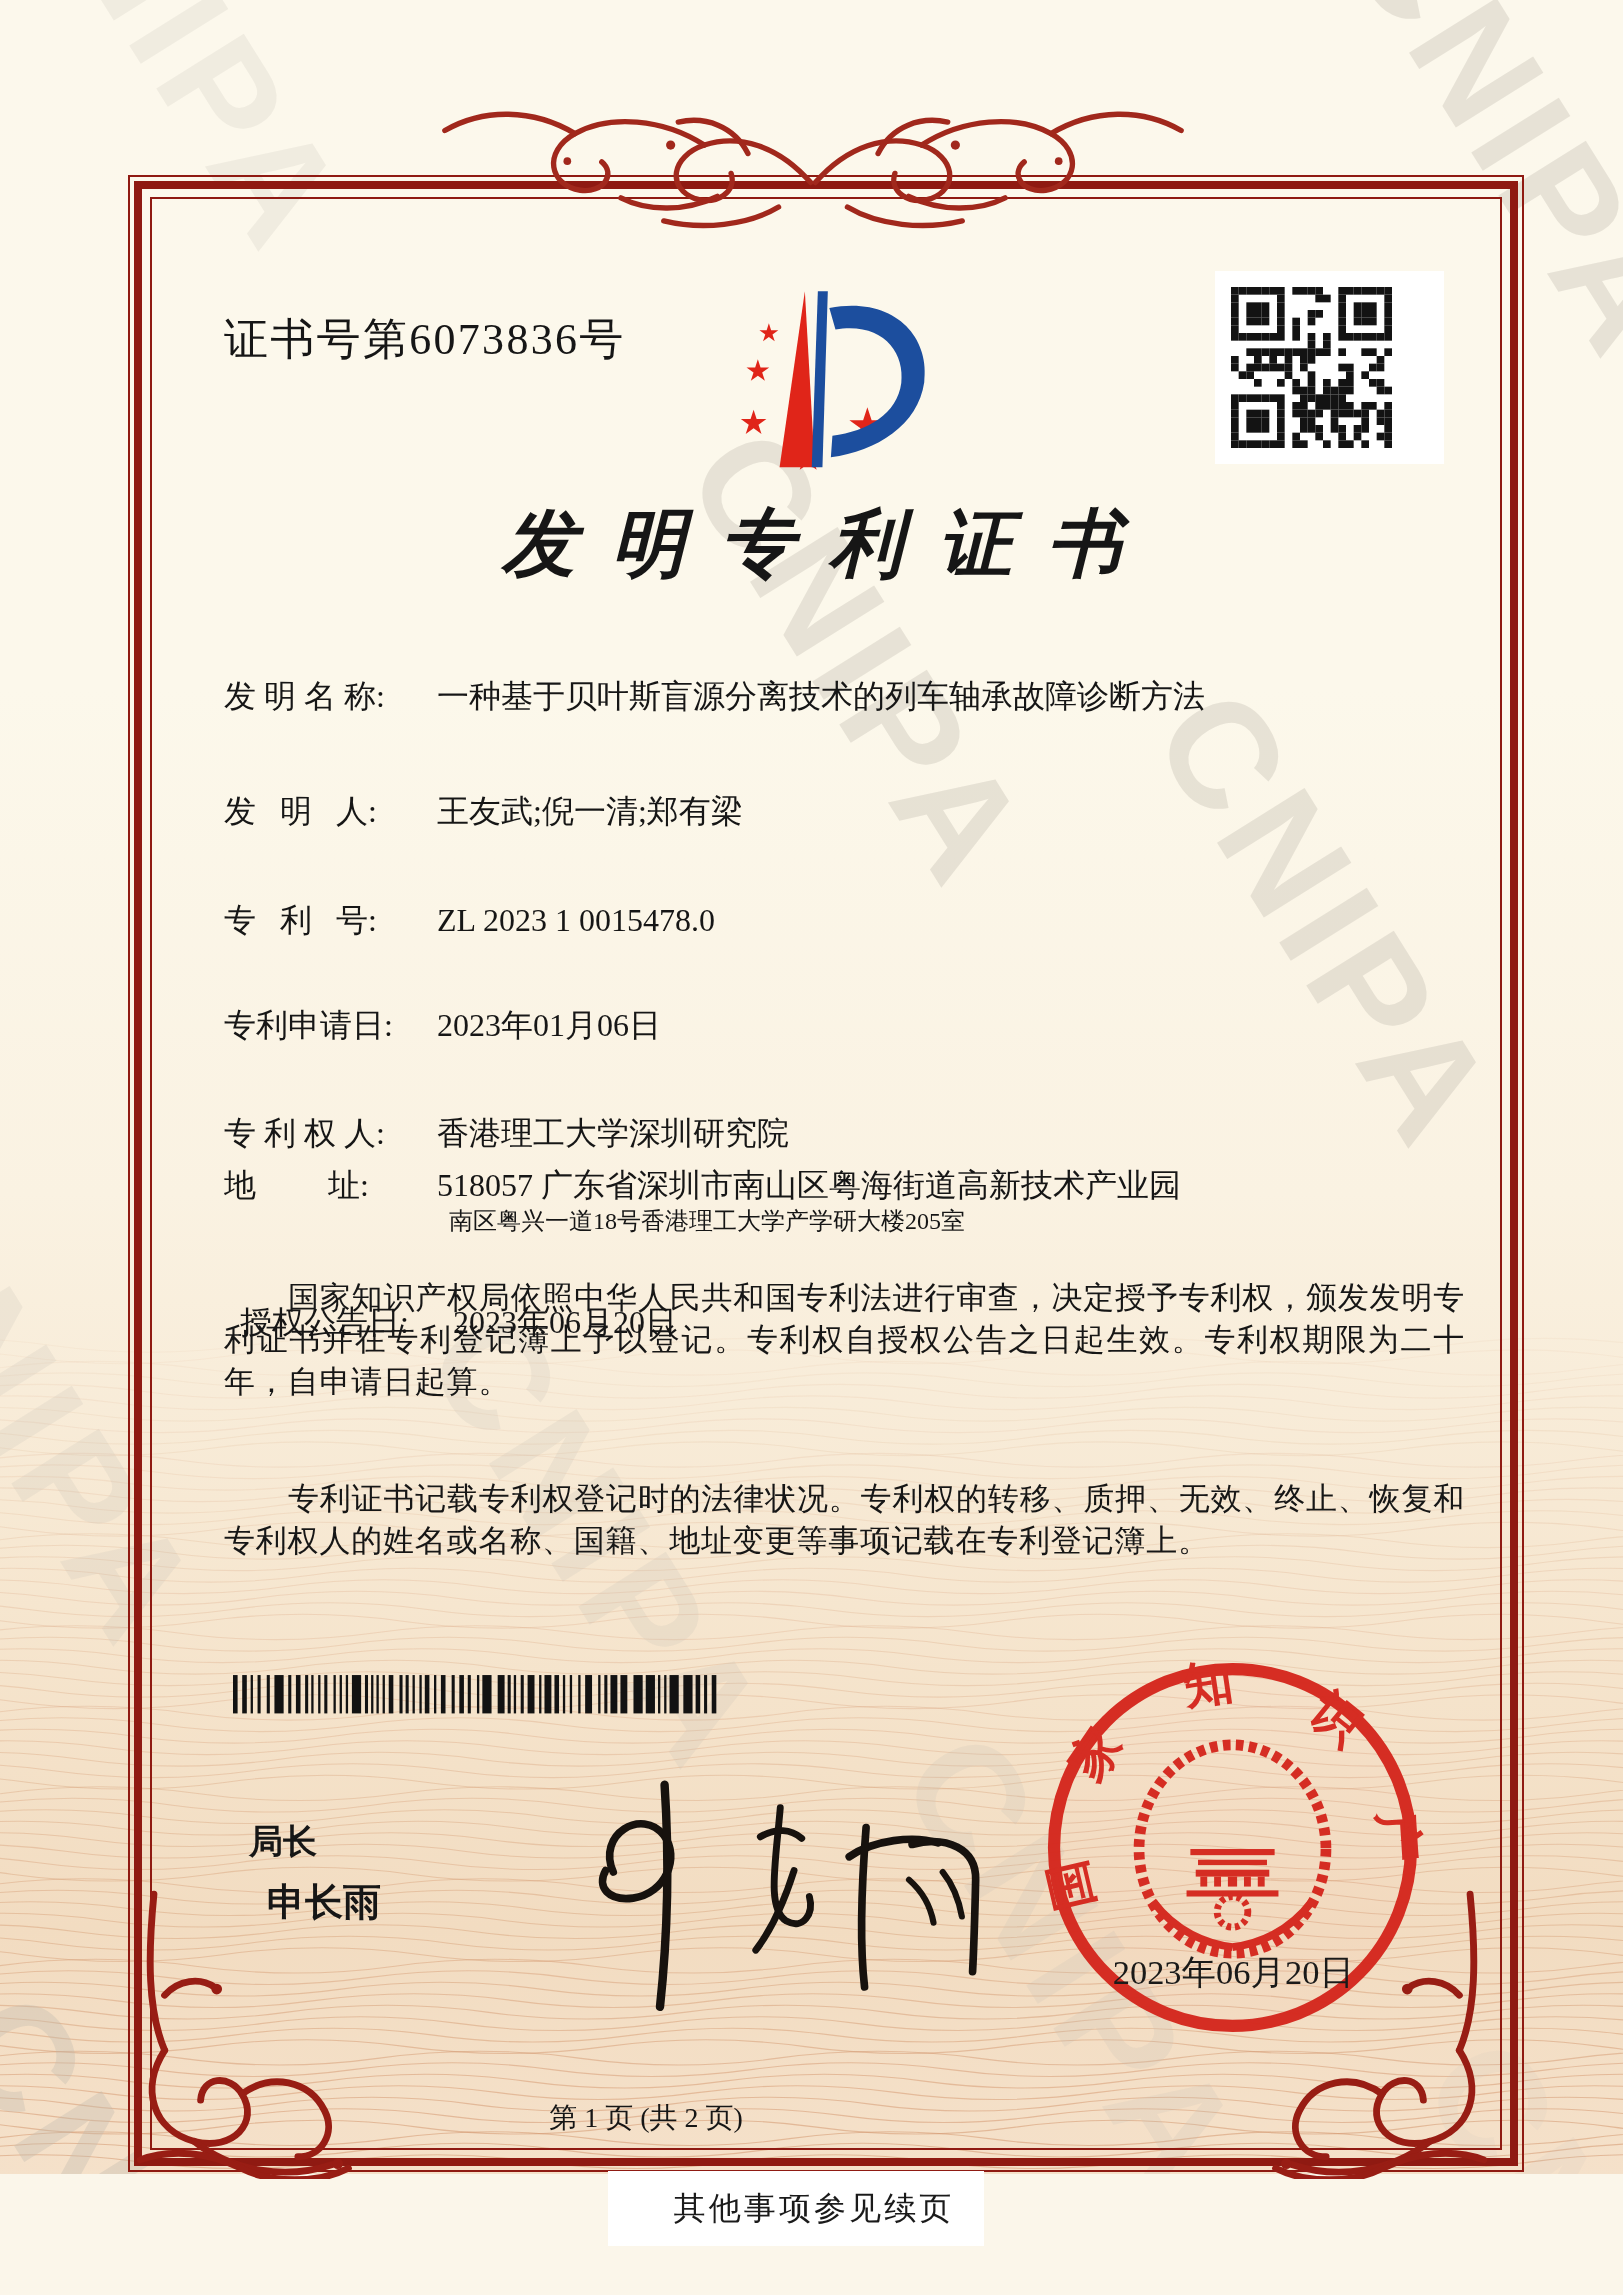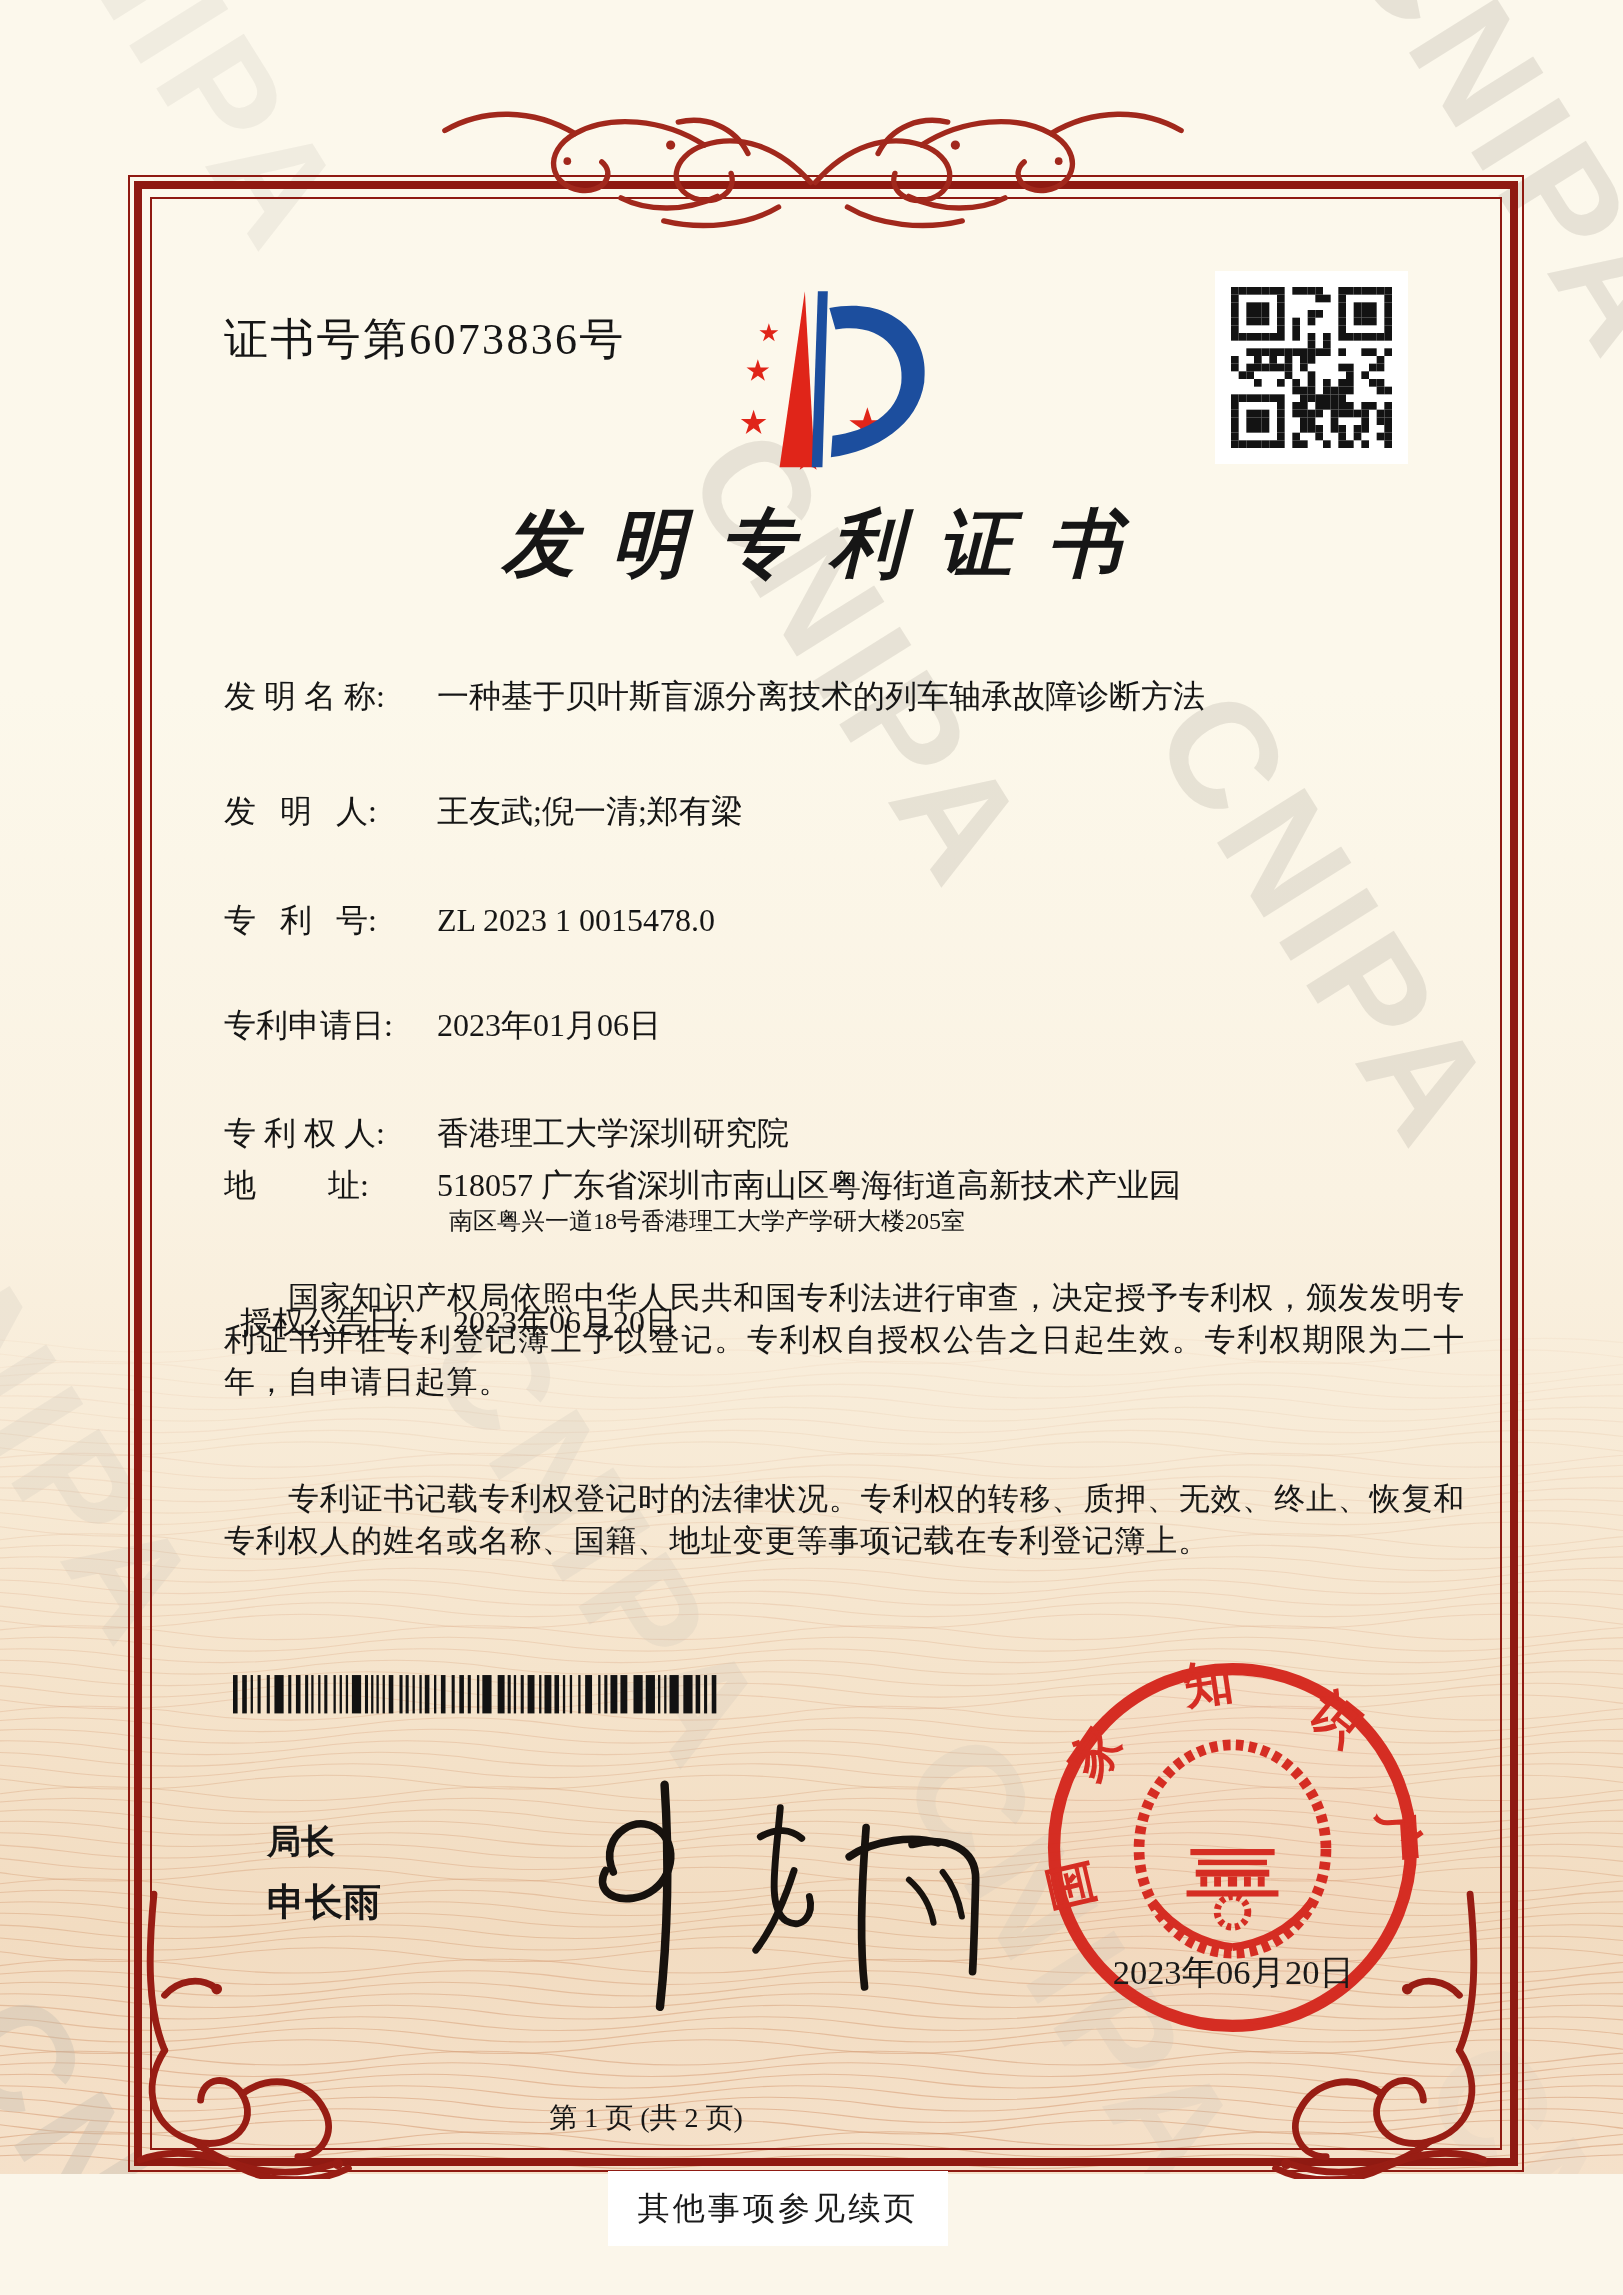--- a/index.html
+++ b/index.html
@@ -1,19 +1,19 @@
 <!DOCTYPE html>
 <html style="font-size:12.3px"><head>
 <meta charset="utf-8">
 <style>
   html,body{margin:0;padding:0;}
   body{width:1623px;height:2295px;position:relative;overflow:hidden;
        font-family:"Liberation Serif","DejaVu Serif",serif;
        background:linear-gradient(180deg,#fcf8ec 0%,#fcf8eb 30%,#faf2e2 52%,#f6e6cf 70%,#f2dcc1 84%,#f5e1ca 95%);}
-  .abs{position:absolute;}
+  .abs{position:absolute;padding-left:36px;}
   .serif{font-family:"Liberation Serif","DejaVu Serif",serif;}
   .sans{font-family:"Liberation Sans","DejaVu Sans",sans-serif;}
 
   
   .wm{position:absolute;font-family:"Liberation Sans","DejaVu Sans",sans-serif;
       font-weight:bold;font-size:150px;letter-spacing:9.2px;color:rgba(190,185,172,0.34);
       transform:translate(-50%,-50%) rotate(58deg);white-space:nowrap;z-index:1;user-select:none;}
   .wm.light{color:rgba(195,190,178,0.20);}
   .wm.xlight{color:rgba(200,195,183,0.13);}
 
@@ -28,21 +28,21 @@
   .t{position:absolute;color:#161616;z-index:4;}
   #cert-number{left:224px;top:310px;font-size:44px;letter-spacing:2.3px;}
   #doc-title{left:0;top:495px;width:1623px;text-align:center;font-size:74px;font-weight:bold;
              letter-spacing:35px;text-indent:35px;font-style:italic;}
   .row{position:absolute;left:224px;font-size:32px;white-space:pre;}
   .row .lbl{display:inline-block;width:213px;white-space:pre;font-family:Liberation Serif, serif;}
   #addr-line2{left:449px;top:1205px;font-size:24px;}
   #grant-no-pair{left:791px;top:0;position:absolute;white-space:pre;}
   .para{position:absolute;left:224px;width:1241px;font-size:31px;line-height:42px;
         text-align:justify;text-indent:64px;color:#161616;z-index:4;letter-spacing:0.8px;}
-  #director-title{left:267px;top:1819px;font-size:34px;font-weight:600;z-index:4;text-align:center;}
+  #director-title{left:249px;top:1819px;font-size:34px;font-weight:600;z-index:4;text-align:center;}
   #director-name{left:267px;top:1877px;font-size:38px;font-weight:600;z-index:4;}
   #page-indicator{left:0;top:2099px;width:1292px;text-align:center;font-size:28px;z-index:4;}
   #continuation-box{left:608px;top:2171px;width:340px;height:75px;background:#ffffff;z-index:6;
                     display:flex;align-items:center;justify-content:center;}
   #continuation-box span{font-size:32px;letter-spacing:3.1px;color:#1a1a1a;}
 
   svg{position:absolute;}
   #waves{left:0;top:0;z-index:0;}
   #logo{left:659px;top:282px;z-index:3;}
   #qr-box{left:1215px;top:271px;width:193px;height:193px;background:#ffffff;z-index:3;}

